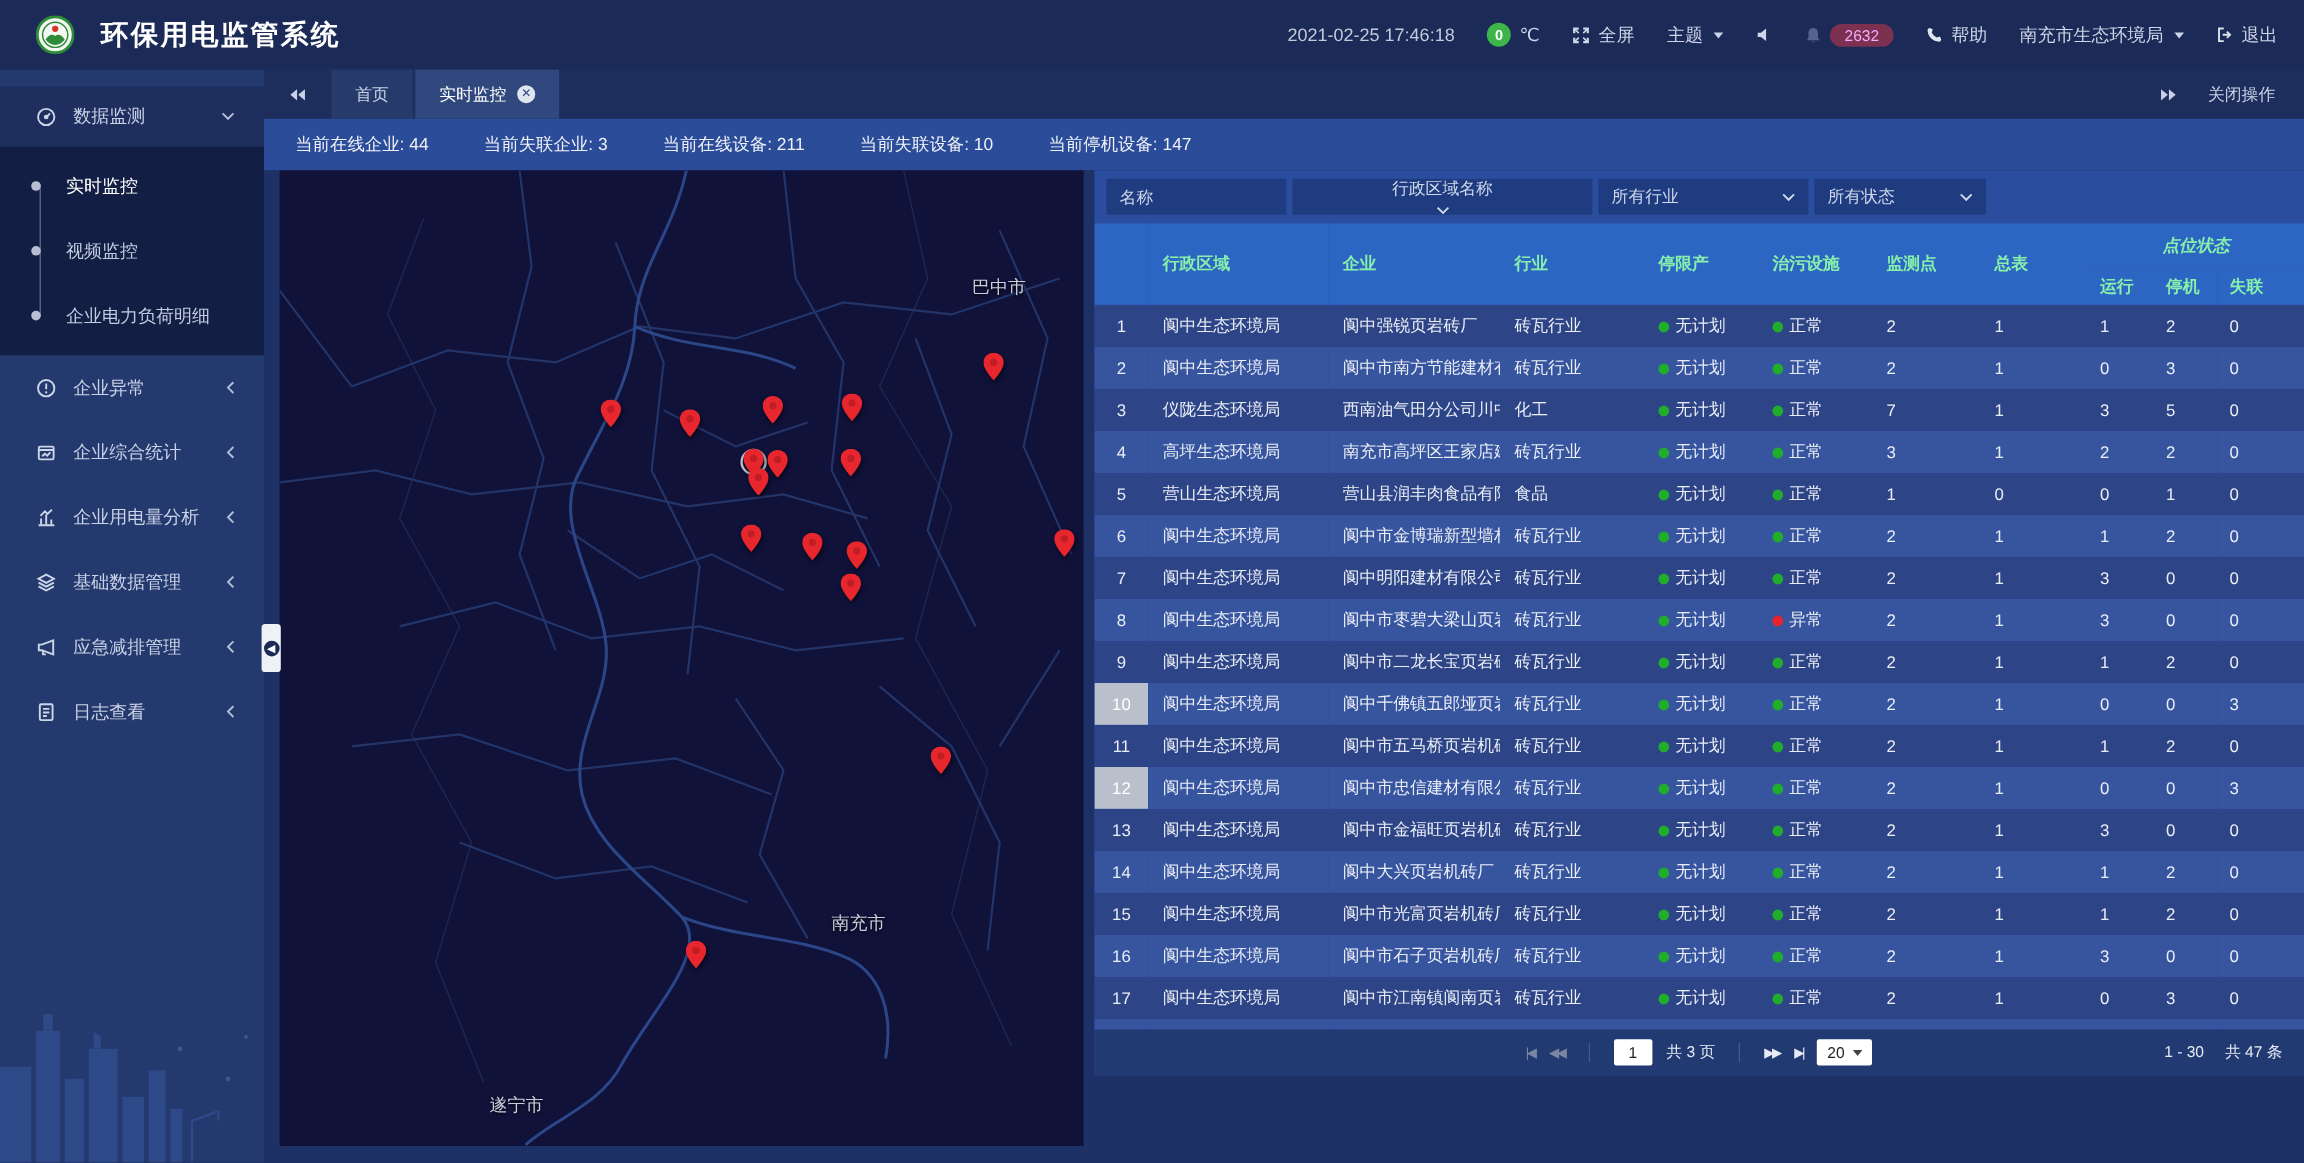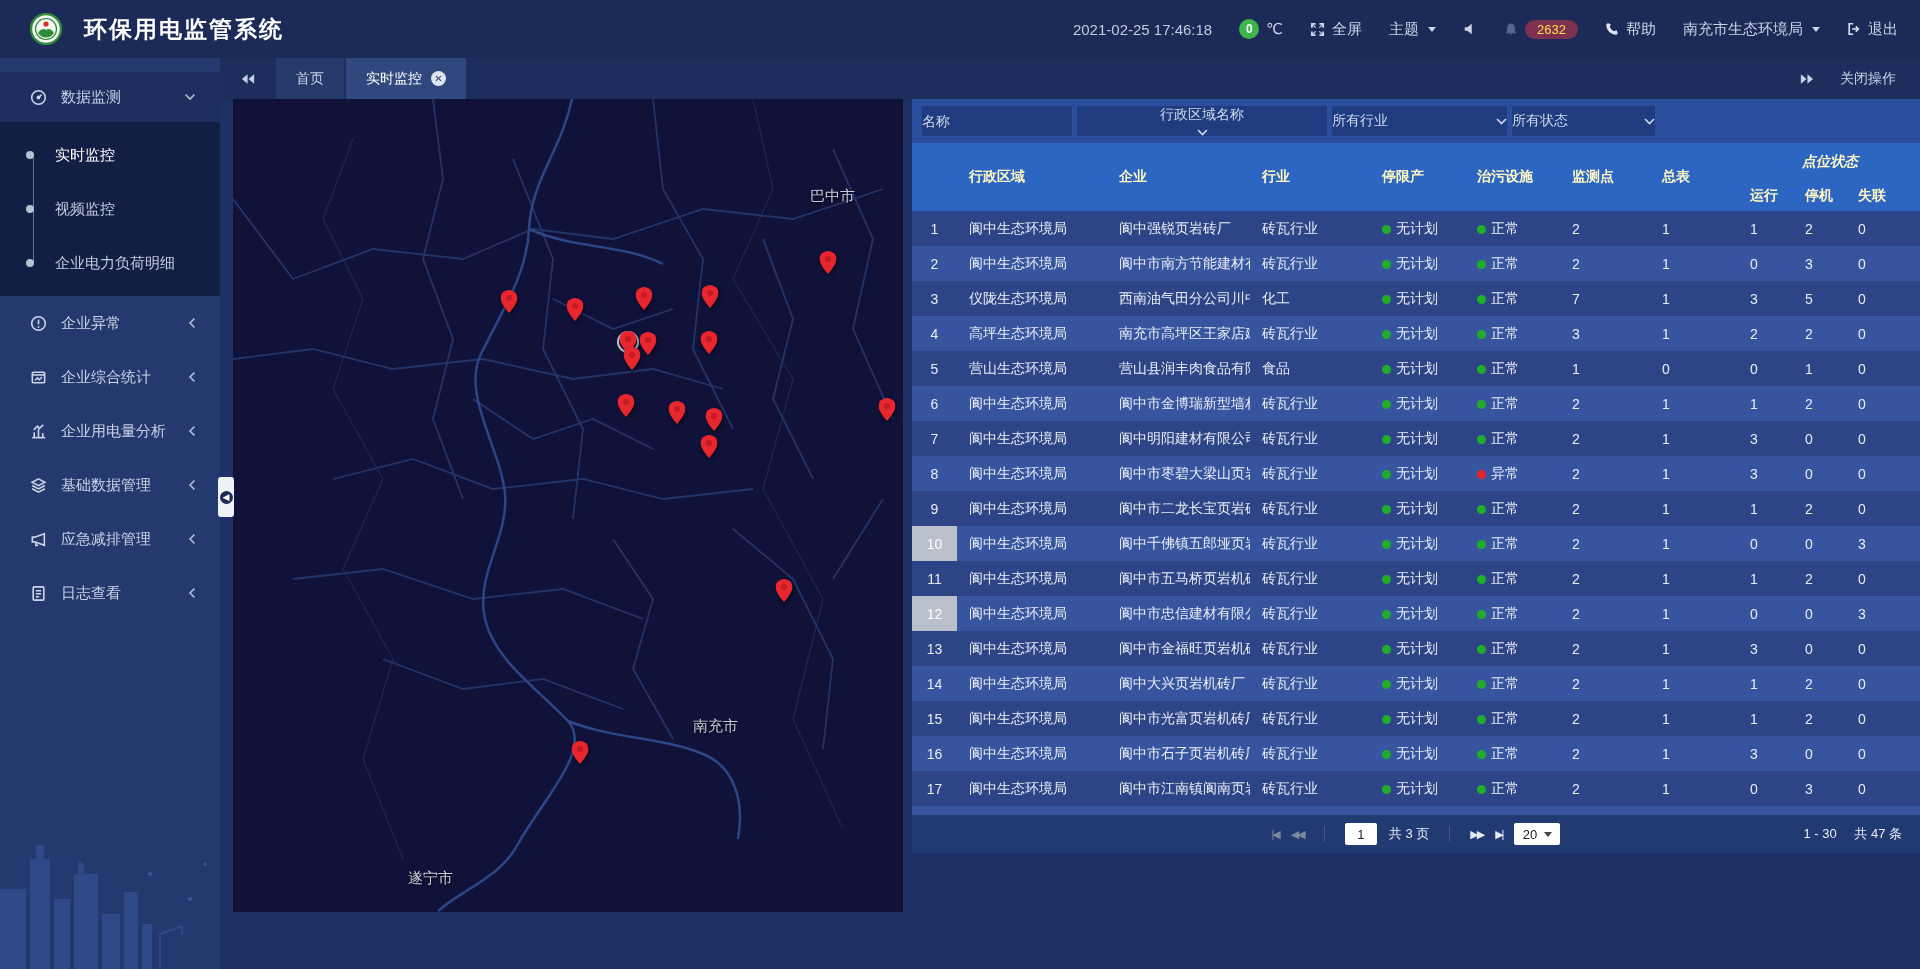--- a/index.html
+++ b/index.html
@@ -11,21 +11,21 @@
   .topbar { height:58px; background:#1b2a56; display:flex; align-items:center; padding:0 22px 0 30px; }
   .app-title { color:#fff; font-size:23px; font-weight:bold; letter-spacing:2px; margin-left:22px;text-align:center; }
   .top-right { margin-left:auto; display:flex; align-items:center; gap:27px; color:#cdd5e8; font-size:15px; }
   .datetime { color:#c3cadb; }
   .temp { display:flex; align-items:center; gap:7px; }
   .temp-badge { width:20px; height:20px; border-radius:50%; background:#3eb54b; color:#fff;
     font-size:12px; font-weight:bold; display:flex; align-items:center; justify-content:center; }
   .top-item { display:flex; align-items:center; gap:7px; cursor:pointer; white-space:nowrap; }
   .caret { width:0; height:0; border-left:4px solid transparent; border-right:4px solid transparent;
     border-top:5px solid #cdd5e8; margin-left:2px; }
-  .bell-badge { background:#7c3150; color:#fde047; border-radius:10px; padding:2px 12px; font-size:13px; }
+  .bell-badge { background:#7c3150; color:#f0abfc; border-radius:10px; padding:2px 12px; font-size:13px; }
 
   
   .main { display:flex; height:911px; }
   .sidebar { width:220px; background:#24396e; position:relative; color:#c9d2e6; font-size:15px;
     padding-top:14px; flex:none; overflow:hidden; }
   .menu-item, .menu-group-hd { height:54px; display:flex; align-items:center; padding:0 24px 0 30px; cursor:pointer; }
   .menu-group-hd { background:#1e2f5f; height:50px; }
   .menu-item .lbl, .menu-group-hd .lbl { margin-left:14px; }
   .menu-chevron { margin-left:auto; opacity:.85; }
   .submenu { background:#131e44; position:relative; padding:6px 0; }
@@ -65,31 +65,31 @@
     transform:translate(-50%,-50%); opacity:.85; }
 
   .collapse-btn { position:absolute; left:-2px; top:378px; width:16px; height:40px; background:#eef1f5;
     border-radius:3px; display:flex; align-items:center; justify-content:center; cursor:pointer; z-index:5; }
   .collapse-btn .cbtn-circle { width:13px; height:13px; border-radius:50%; background:#1b2a56; color:#fff;
     font-size:9px; line-height:13px; text-align:center; }
 
   .panel { position:absolute; left:692px; top:0; width:1008px; height:754px; background:#2a4d9e; }
   .filters { position:relative; height:44px; }
   .f-box { position:absolute; top:7px; height:30px; background:#1f3c80; color:#cfd8ea; font-size:14px;
-    display:flex; align-items:center; padding:0 0; cursor:pointer; }
+    display:flex; align-items:center; padding:0 11px; cursor:pointer; }
   .f-box .fsel-lbl { flex:1; }
   #f-name { left:10px; width:150px; border:none; outline:none; }
   input.f-box::placeholder { color:#cfd8ea; opacity:1; }
   #f-region { left:165px; width:250px;flex-direction:column; }
   #f-industry { left:420px; width:175px; }
   #f-status { left:600px; width:143px; }
 
   .table-wrap { height:672px; overflow:hidden; }
   table { width:100%; border-collapse:collapse; table-layout:fixed; }
-  thead th { background:#2d65c3; color:#fef9c3; font-size:14px; font-weight:bold; text-align:left;
+  thead th { background:#2d65c3; color:#86efac; font-size:14px; font-weight:bold; text-align:left;
     padding-left:12px; }
   thead tr.h1 th { height:38px; }
   thead tr.h2 th { height:30px; }
   th.grp { text-align:center; font-style:italic; padding-left:0; }
   th.sub { padding-left:10px; }
   tbody td { height:35px; font-size:14px; color:#e9edf6; padding-left:12px; white-space:nowrap;
     overflow:hidden; text-overflow:clip; }
   tbody tr:nth-child(odd)  td { background:#2d4486; }
   tbody tr:nth-child(even) td { background:#37559f; }
   td.c-num { text-align:center; padding-left:0; }
@@ -356,20 +356,27 @@
         <span>
           <svg width="15" height="12" viewBox="0 0 16 12" fill="#c9d2e6">
             <polygon points="2,1 8,6 2,11"></polygon>
               <polygon points="9,1 15,6 9,11"></polygon>
           </svg>
         </span>
         <span>关闭操作</span>
       </div>
     </div>
 
+    <div class="statsbar" id="stats-bar">
+        <span>当前在线企业: 44</span>
+        <span>当前失联企业: 3</span>
+        <span>当前在线设备: 211</span>
+        <span>当前失联设备: 10</span>
+        <span>当前停机设备: 147</span>
+      </div>
 
     <div class="workspace">
 
       <div class="collapse-btn">
         <span class="cbtn-circle">◀</span>
       </div>
 
       <div class="map">
         <svg width="670" height="813" viewBox="0 0 670 813">
           <g fill="none" stroke="#1c294f" stroke-width="1.2">

